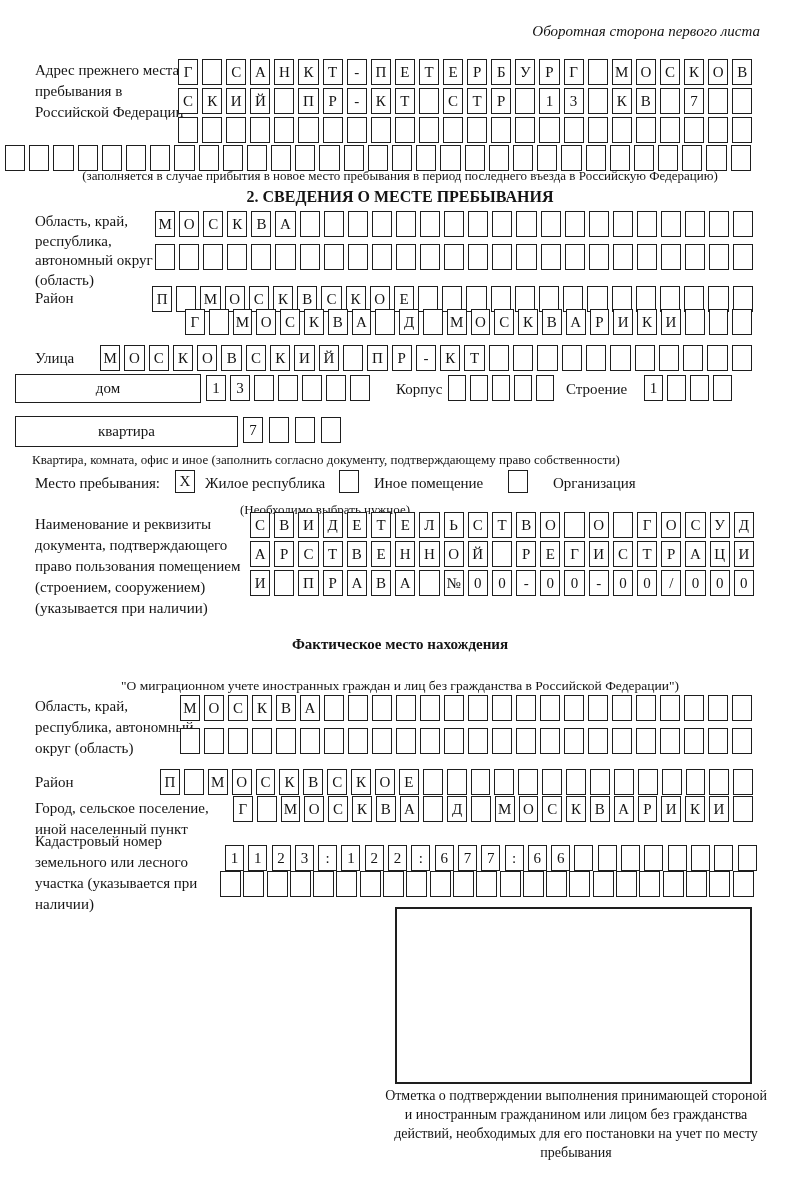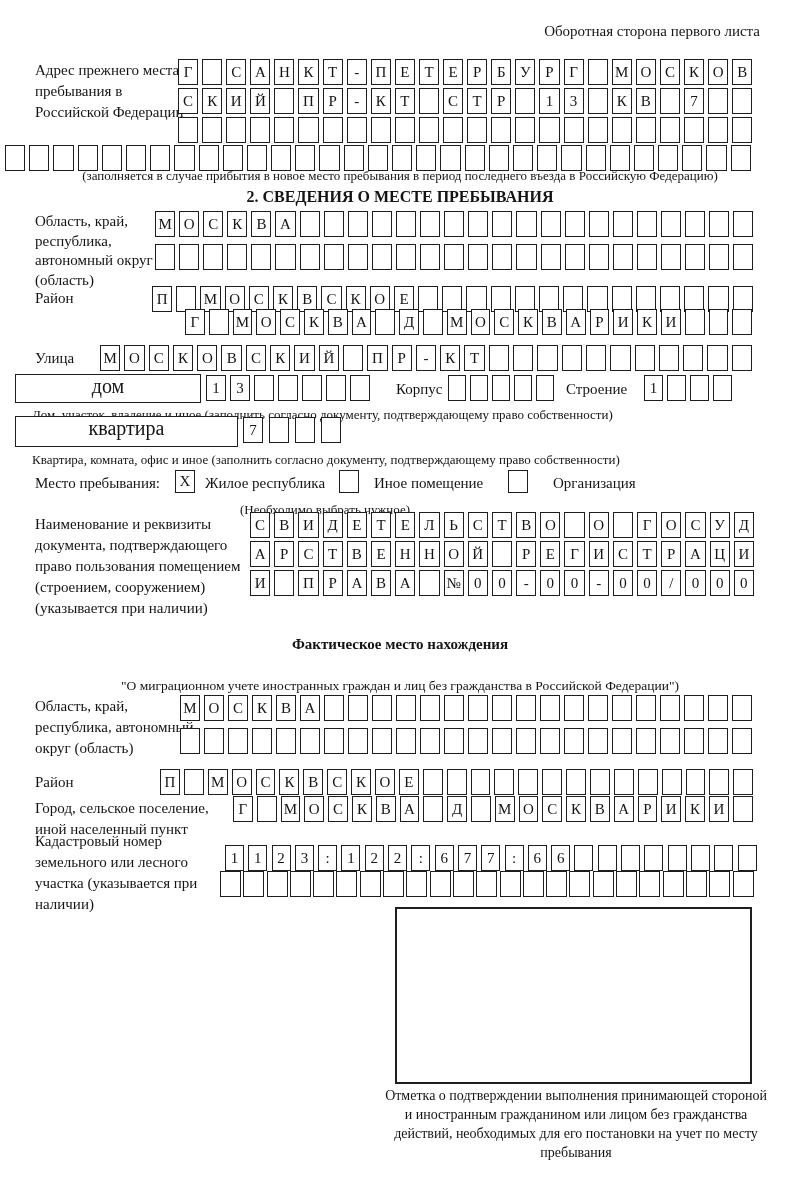--- a/index.html
+++ b/index.html
@@ -19,52 +19,51 @@
   .title2 { font-weight:bold; font-size:15px; }
   .grid-row { position:absolute; display:flex; }
   .cell {
     box-sizing:border-box; flex:0 0 auto;
     border:1.8px solid #1e1e1e; background:#fff;
     display:flex; align-items:center; justify-content:center;
     font-size:15px; font-family:"Liberation Serif", serif;
   }
   .named-rect {
     box-sizing:border-box; border:1.8px solid #1e1e1e; background:#fff;
-    display:flex; align-items:flex-start; justify-content:center;
-    font-size:20px;
+    display:flex; align-items:center; justify-content:center;
+    font-size:15px;
   }
   .mark-box { box-sizing:border-box; border:2px solid #1e1e1e; background:#fff; }
 </style>
 </head>
 <body>
 
 <div class="page">
 
-  <div class="abs lbl right" style="left:430px; top:22px; width:330px;">Оборотная сторона первого листа</div>
+  <div class="abs lbl right" style="left:430px; top:22px; width:330px;font-style:italic;">Оборотная сторона первого листа</div>
 
   <div class="abs lbl21" style="left:35px; top:60px; width:150px;">Адрес прежнего места пребывания в Российской Федерации</div>
 
   <div class="abs cap center" style="top:167px;">(заполняется в случае прибытия в новое место пребывания в период последнего въезда в Российскую Федерацию)</div>
 
   <div class="abs title center" style="top:188px;">2. СВЕДЕНИЯ О МЕСТЕ ПРЕБЫВАНИЯ</div>
 
   <div class="abs lbl" style="left:35px; top:212px; width:120px;">Область, край, республика, автономный округ (область)</div>
 
   <div class="abs lbl" style="left:35px; top:289px;">Район</div>
 
 
   <div class="abs lbl" style="left:35px; top:349px;">Улица</div>
 
   <div class="abs named-rect" style="left:15px; top:374px; width:186px; height:29px;">
     <span>дом</span>
   </div>
   <div class="abs lbl" style="left:396px; top:380px;">Корпус</div>
   <div class="abs lbl" style="left:566px; top:380px;">Строение</div>
 
-  <div class="abs cap" style="left:32px; top:406px; width:745px;">Дом, участок, владение и иное (заполнить согласно документу, подтверждающему право собственности)</div>
 
   <div class="abs named-rect" style="left:15px; top:416px; width:223px; height:31px;">
     <span>квартира</span>
   </div>
   <div class="abs cap" style="left:32px; top:451px; width:745px;">Квартира, комната, офис и иное (заполнить согласно документу, подтверждающему право собственности)</div>
 
   <div class="abs lbl" style="left:35px; top:474px;">Место пребывания:</div>
   <div class="abs lbl" style="left:205px; top:474px;">Жилое республика</div>
   <div class="abs lbl" style="left:374px; top:474px;">Иное помещение</div>
   <div class="abs lbl" style="left:553px; top:474px;">Организация</div>

